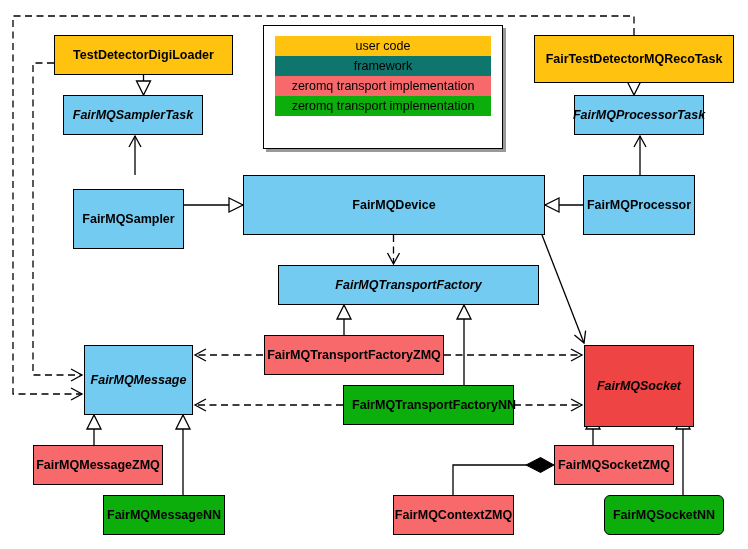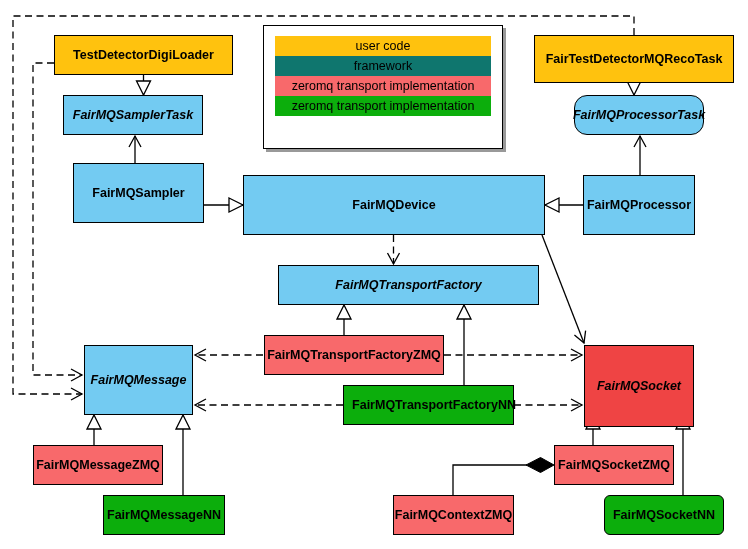--- a/index.html
+++ b/index.html
@@ -70,25 +70,25 @@
     <div class="bar" style="background-color: rgb(255, 194, 14);">user code</div>
     <div class="bar" style="background-color: #0f766e;">framework</div>
     <div class="bar" style="background-color: rgb(248, 105, 107);">zeromq transport implementation</div>
     <div class="bar" style="background-color: rgb(12, 174, 12);">zeromq transport implementation</div>
   </div>
 
   <div class="node abstract" style="left: 63px; top: 95px; width: 140px; height: 40px; background-color: rgb(115, 203, 242);">FairMQSamplerTask</div>
 
   <div class="node" style="left: 54px; top: 35px; width: 179px; height: 40px; background-color: rgb(255, 194, 14);">TestDetectorDigiLoader</div>
 
-  <div class="node" style="left: 73px; top: 163px; width: 131px; height: 60px; background-color: rgb(115, 203, 242); text-align: right;">FairMQSampler</div>
+  <div class="node" style="left: 73px; top: 189px; width: 111px; height: 60px; background-color: rgb(115, 203, 242); text-align: right;">FairMQSampler</div>
 
   <div class="node" style="left: 534px; top: 35px; width: 200px; height: 48px; background-color: rgb(255, 194, 14);">FairTestDetectorMQRecoTask</div>
 
-  <div class="node abstract" style="left: 574px; top: 95px; width: 130px; height: 40px; background-color: rgb(115, 203, 242); border-radius: 13px;">FairMQProcessorTask</div>
+  <div class="node abstract" style="left: 574px; top: 95px; width: 130px; height: 40px; background-color: rgb(115, 203, 242);">FairMQProcessorTask</div>
 
   <div class="node" style="left: 583px; top: 175px; width: 112px; height: 60px; background-color: rgb(115, 203, 242);">FairMQProcessor</div>
 
   <div class="node" style="left: 243px; top: 175px; width: 302px; height: 60px; background-color: rgb(115, 203, 242);">FairMQDevice</div>
 
   <div class="node abstract" style="left: 278px; top: 265px; width: 261px; height: 40px; background-color: rgb(115, 203, 242);">FairMQTransportFactory</div>
 
   <div class="node" style="left: 264px; top: 335px; width: 180px; height: 40px; background-color: rgb(248, 105, 107);">FairMQTransportFactoryZMQ</div>
 
   <div class="node" style="left: 343px; top: 385px; width: 171px; height: 40px; background-color: rgb(12, 174, 12); padding-left: 11px;">FairMQTransportFactoryNN</div>

